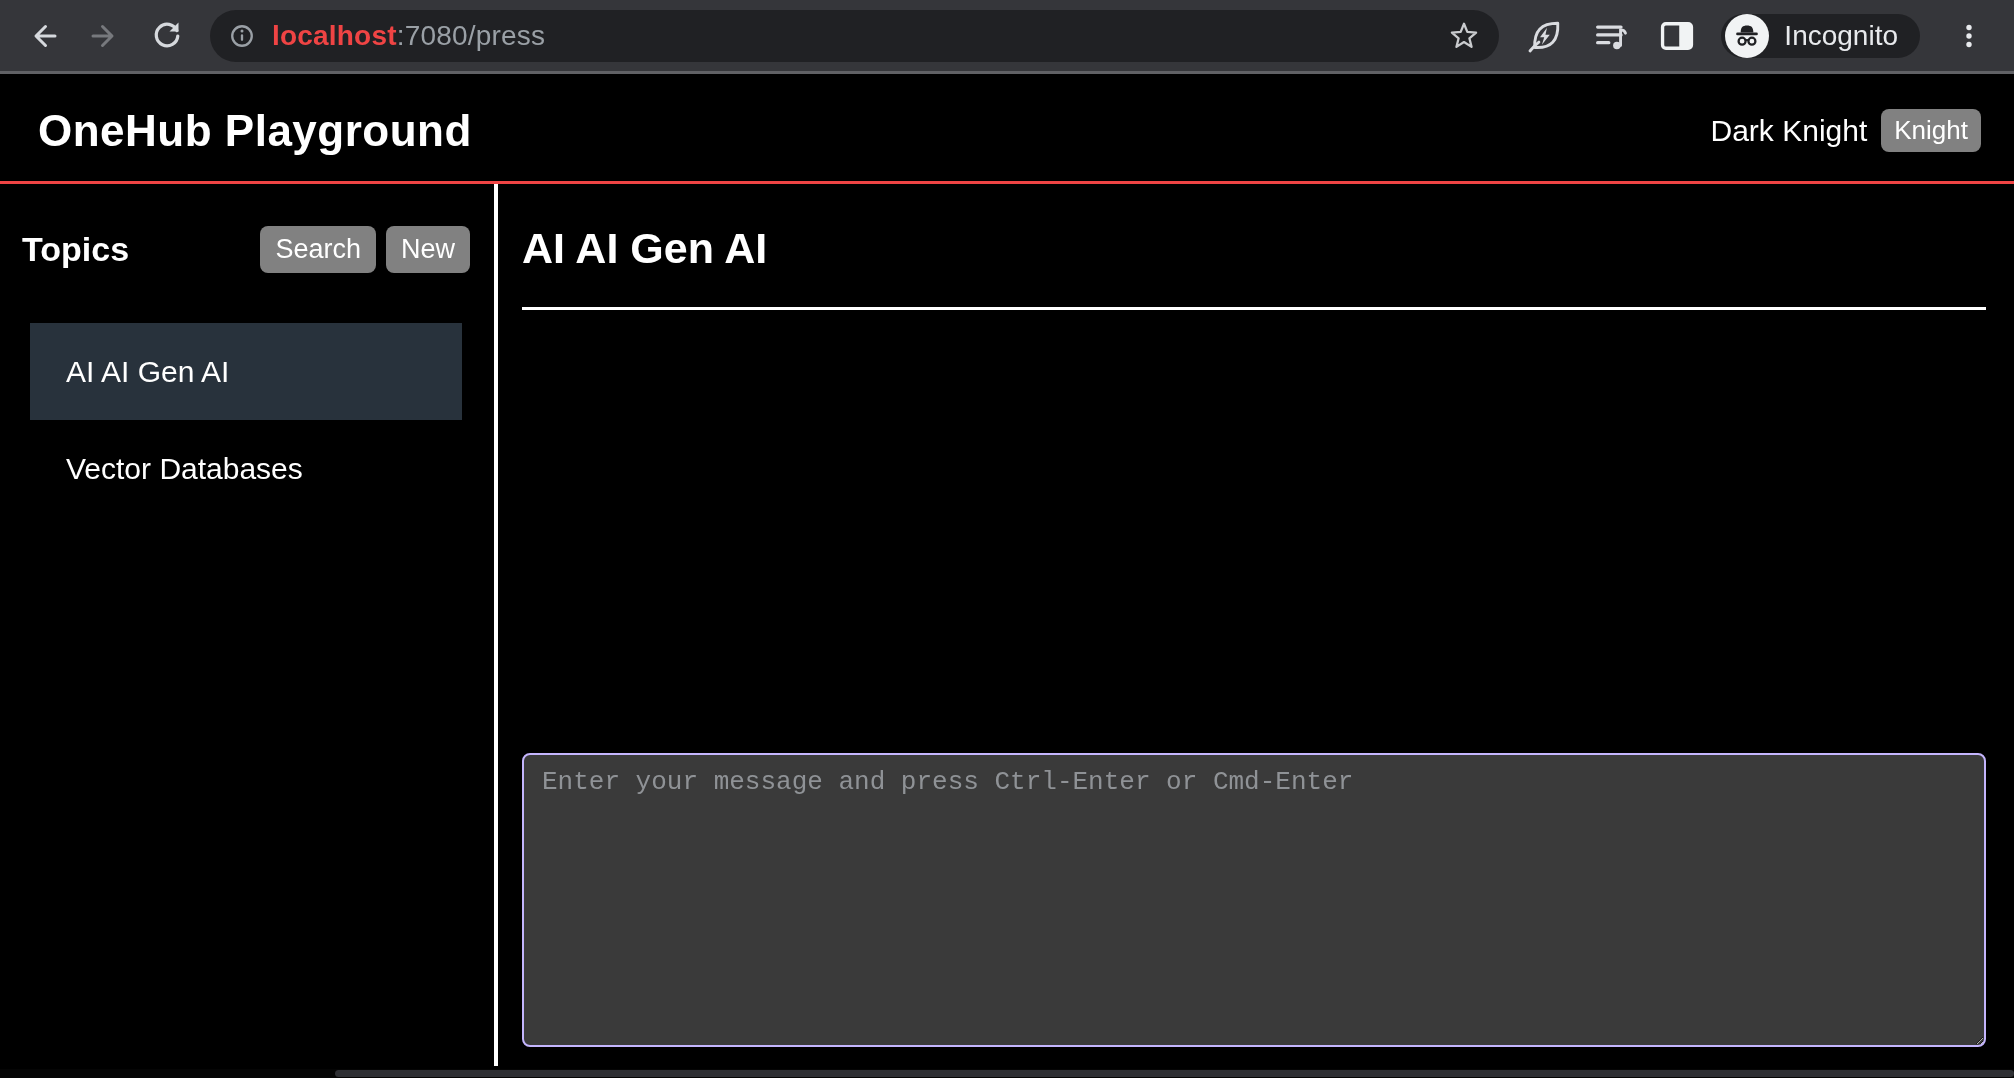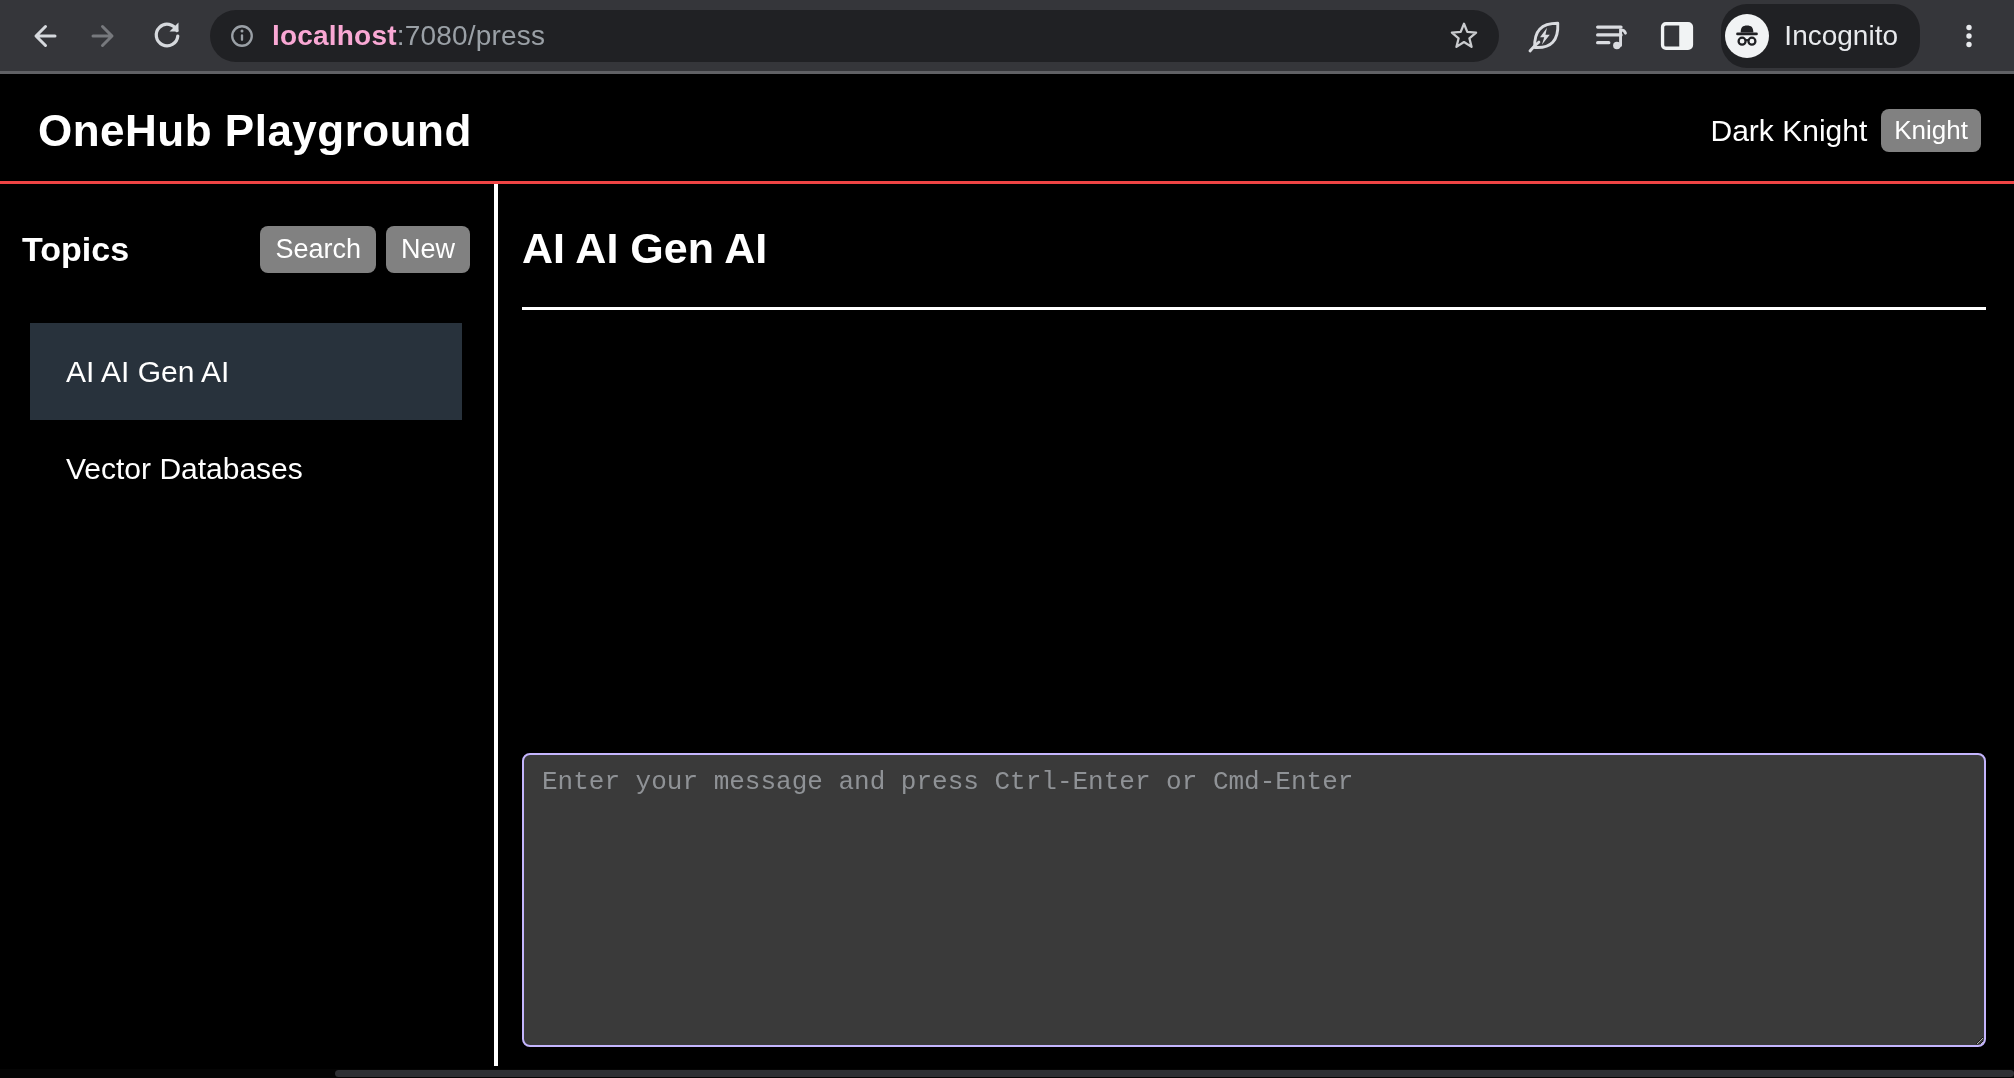--- a/index.html
+++ b/index.html
@@ -38,28 +38,28 @@
     padding: 0 18px 0 16px;
     margin-left: 4px;
     min-width: 0;
   }
   .omnibox .url {
     font-size: 28px;
     margin-left: 14px;
     white-space: nowrap;
     letter-spacing: 0.2px;
   }
-  .url .host { color: #f9a8d4; font-weight: bold; }
+  .url .host { color: #ef4444; font-weight: bold; }
   .url .rest { color: #9aa0a6; }
   .omnibox .spacer { flex: 1 1 auto; }
   .ext-icons { display: flex; align-items: center; margin-left: 26px; gap: 26px; }
   .ext-btn { width: 40px; height: 40px; display: flex; align-items: center; justify-content: center; cursor: pointer; }
   .incognito-badge {
     margin-left: 24px;
-    height: 64px;
+    height: 44px;
     background: #202124;
     border-radius: 26px;
     display: flex;
     align-items: center;
     padding: 0 22px 0 4px;
     flex: 0 0 auto;
   }
   .incognito-avatar {
     width: 44px; height: 44px;
     background: #f1f3f4;

